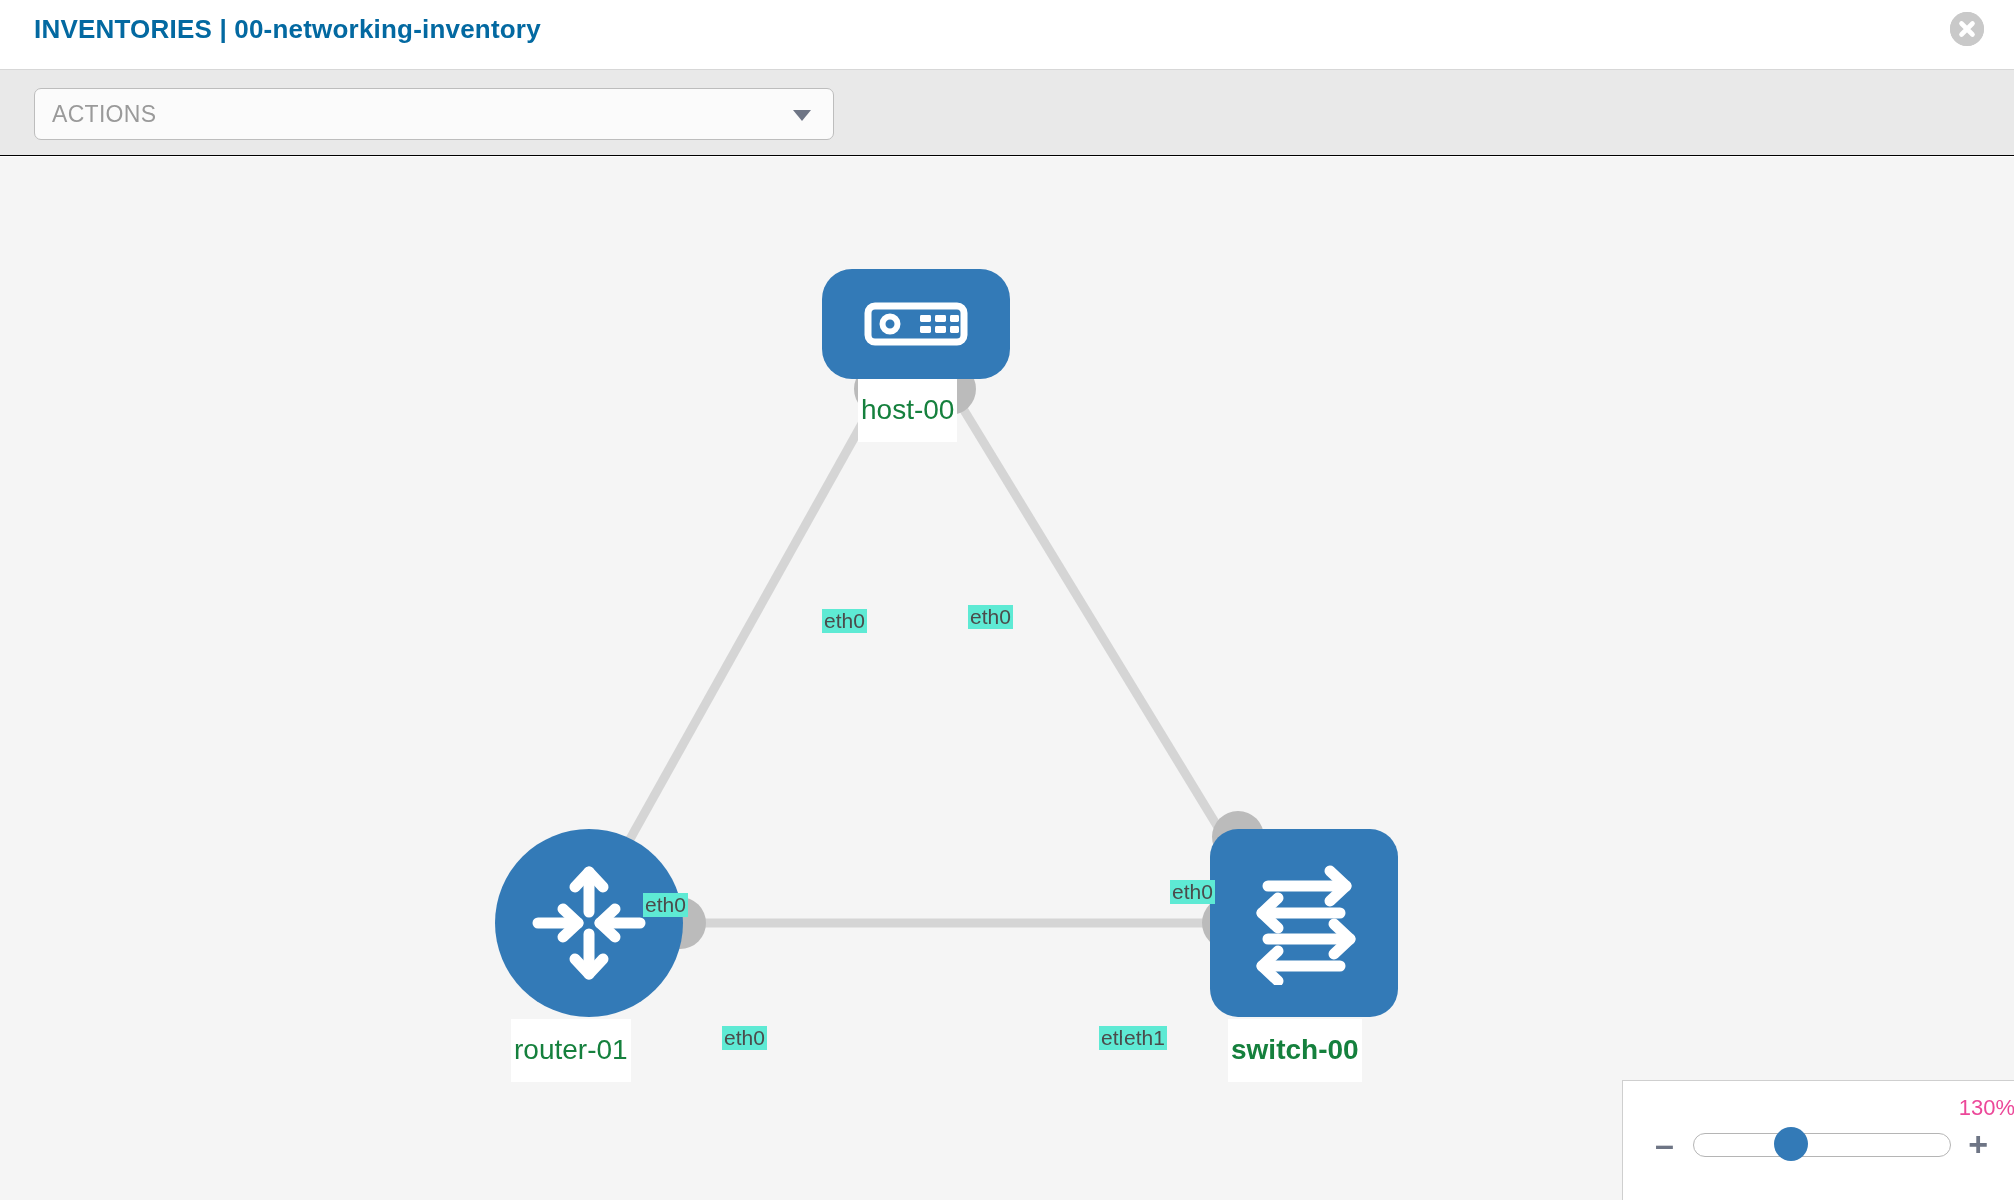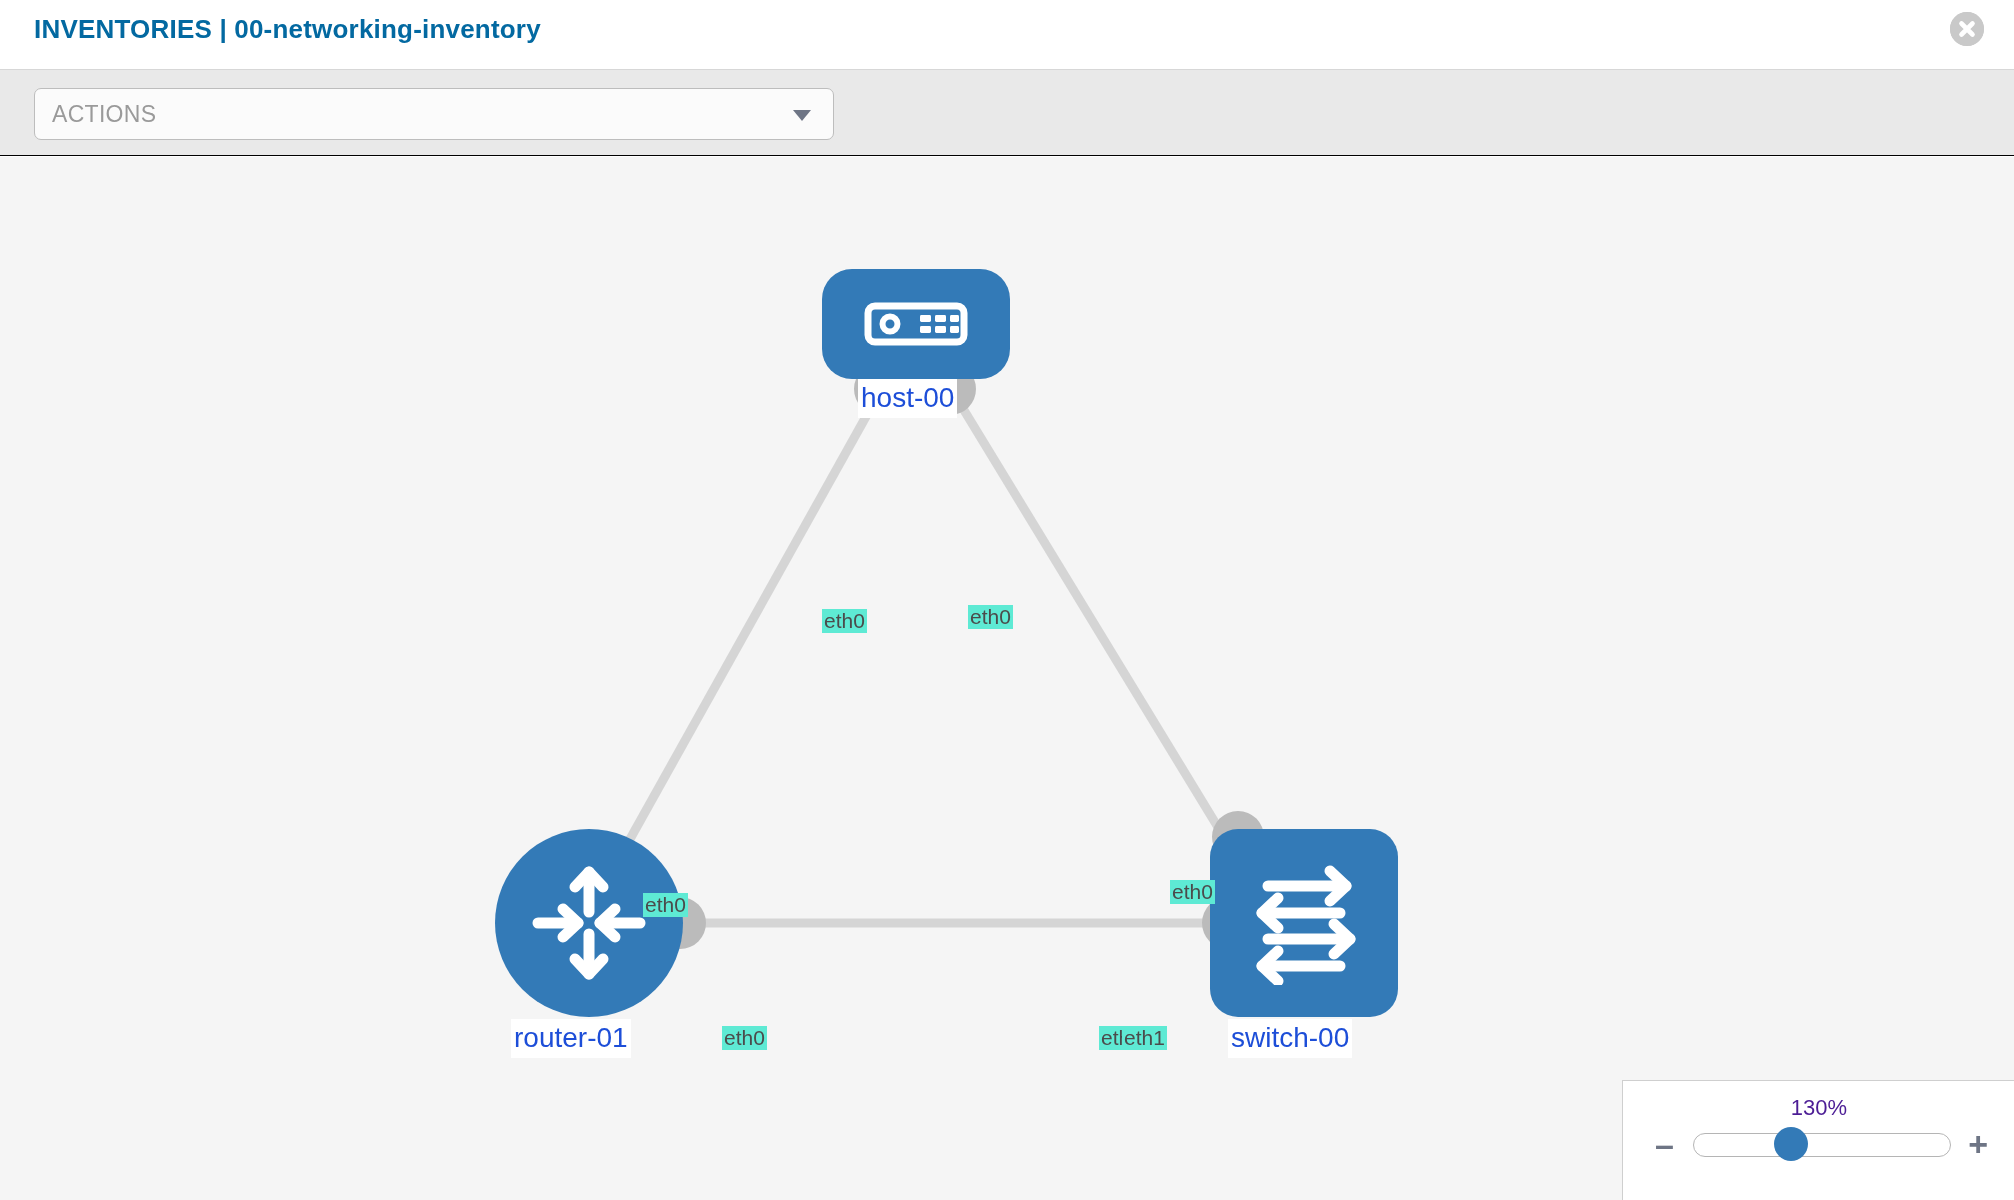--- a/index.html
+++ b/index.html
@@ -122,24 +122,24 @@
     justify-content: center;
     cursor: pointer;
   }
   .node-host   { width: 188px; height: 110px; border-radius: 30px; }
   .node-router { width: 188px; height: 188px; border-radius: 50%; }
   .node-switch { width: 188px; height: 188px; border-radius: 28px; }
 
   .node-label {
     position: absolute;
     font-size: 28px;
-    color: #1d4ed8;
+    color: #15803d;
     white-space: nowrap;
     background: #ffffff;
-    padding: 4px 3px;
+    padding: 16px 3px;
     line-height: 1.1;
   }
 
   .iface-label {
     position: absolute;
     font-size: 21px;
     color: #4b4b4b;
     white-space: nowrap;
     background: #5eead4;
     padding: 0 2px;
@@ -152,23 +152,23 @@
     left: 1622px; top: 1080px;
     width: 392px; height: 120px;
     background: #ffffff;
     border: 1px solid #cfcfcf;
     border-right: none;
     border-bottom: none;
   }
   .zoom-value {
     position: absolute;
     top: 14px; left: 0; width: 392px;
-    text-align: center;
+    text-align: right;
     font-size: 22px;
-    color: #4c1d95;
+    color: #ec4899;
   }
   .zoom-minus, .zoom-plus {
     position: absolute;
     top: 46px;
     color: #6e7585;
     font-size: 34px;
     line-height: 34px;
     font-weight: bold;
     cursor: pointer;
     user-select: none;
@@ -310,21 +310,21 @@
             <path d="M98 52 L20 52"></path>
             <path d="M36 37 L20 52 L36 67"></path>
 
             <path d="M26 78 L108 78"></path>
             <path d="M92 63 L108 78 L92 93"></path>
             <path d="M98 105 L20 105"></path>
             <path d="M36 90 L20 105 L36 120"></path>
           </g>
         </svg>
       </div>
-      <div class="node-label" style="left:18px; top:190px;">switch-00</div>
+      <div class="node-label" style="left:18px; top:190px;font-weight:bold;">switch-00</div>
     </div>
 
     <div class="iface-label" style="left:822px; top:452px;">eth0</div>
     <div class="iface-label" style="left:968px; top:448px;">eth0</div>
     <div class="iface-label" style="left:643px; top:736px;">eth0</div>
     <div class="iface-label" style="left:1170px; top:723px;">eth0</div>
     <div class="iface-label" style="left:722px; top:869px;">eth0</div>
     <div class="iface-label" style="left:1099px; top:869px;">eth0</div>
     <div class="iface-label" style="left:1122px; top:869px;">eth1</div>
 

